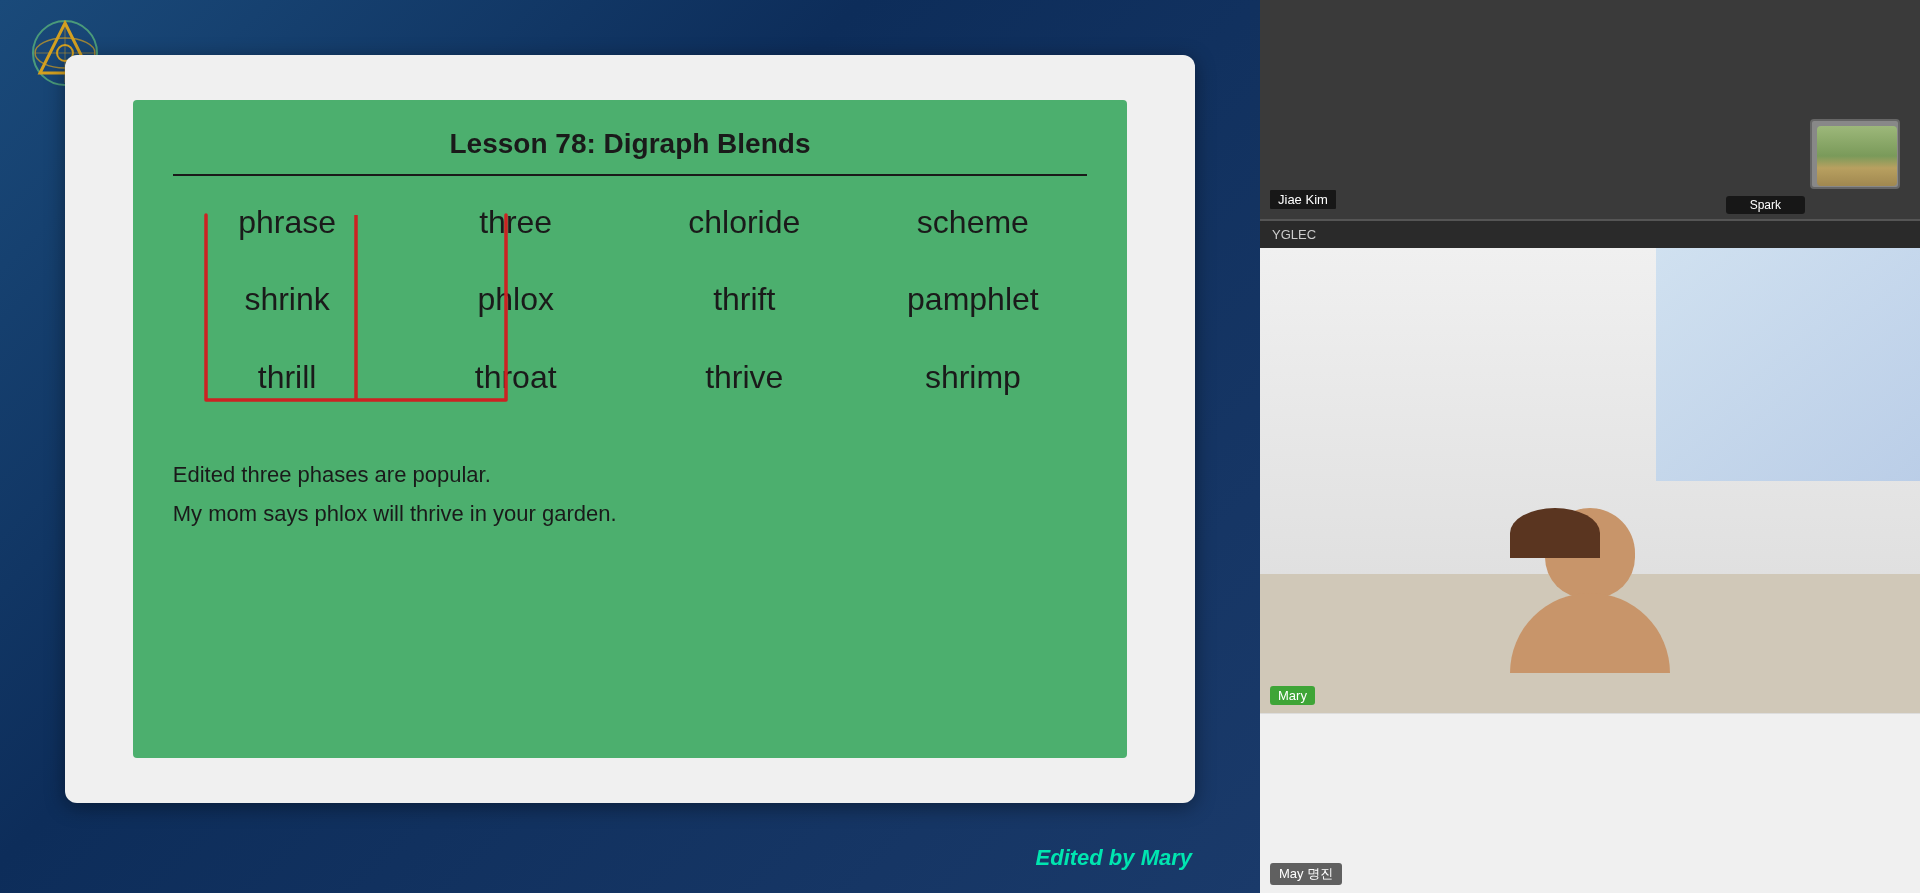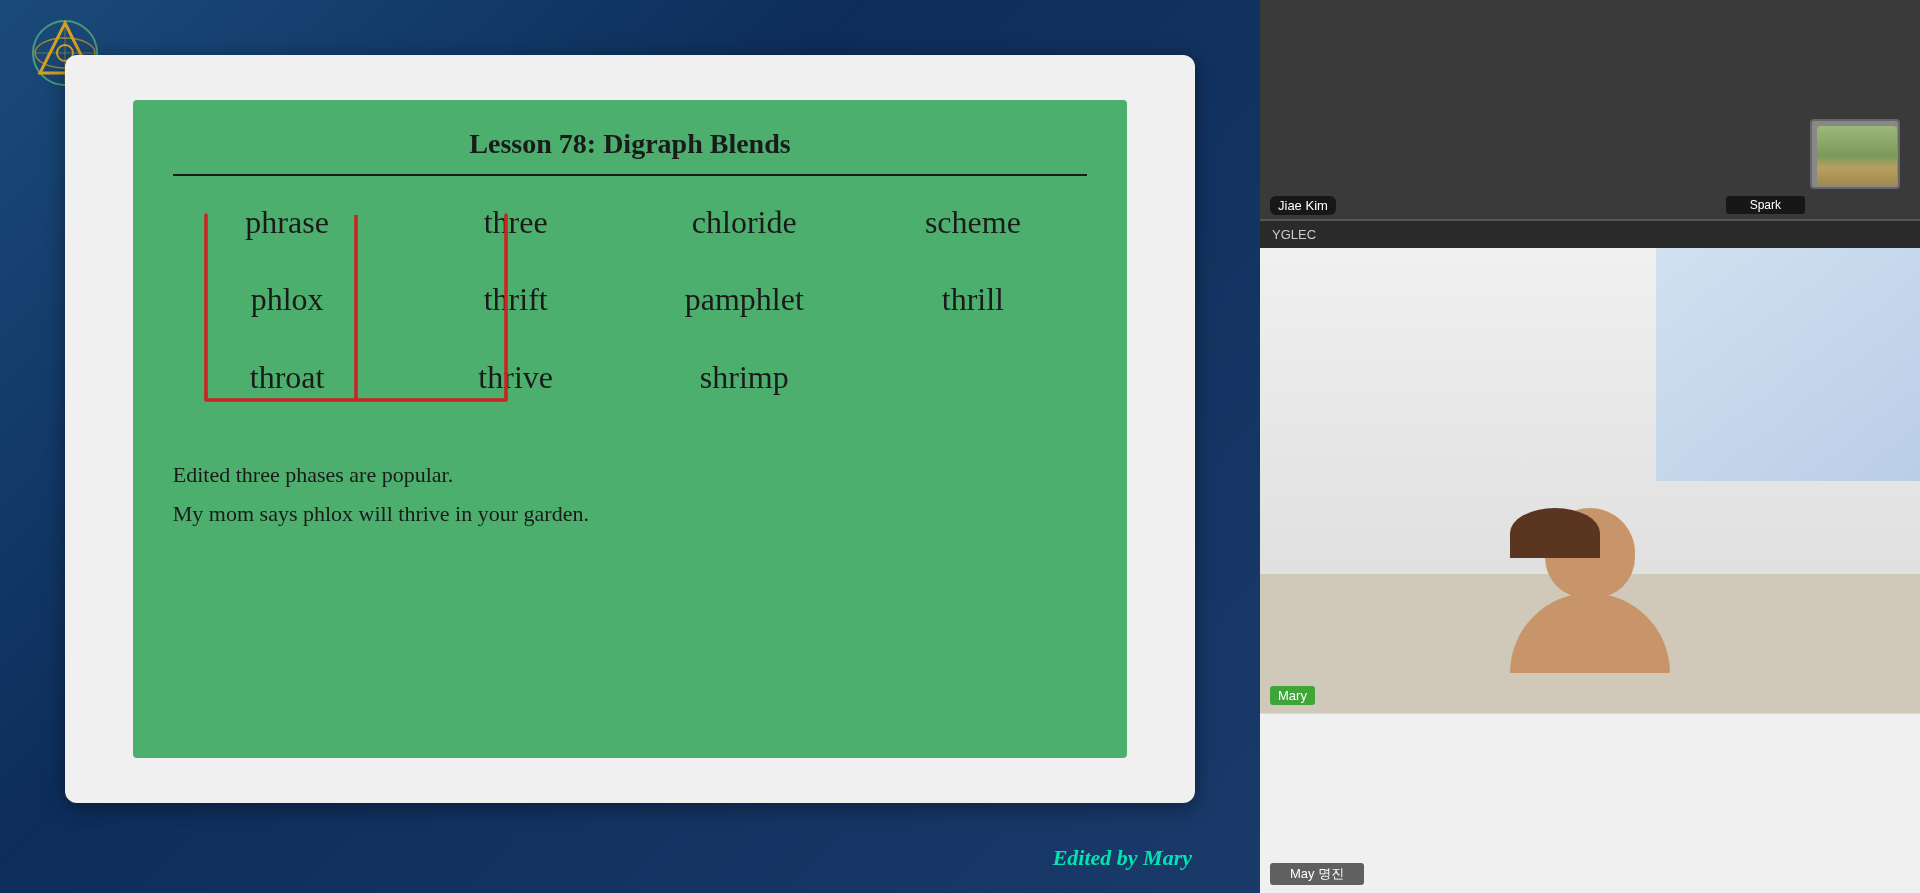--- a/index.html
+++ b/index.html
@@ -12,21 +12,20 @@
       display: flex;
     }
 
     
     .main-area {
       width: 1260px;
       height: 893px;
       background: linear-gradient(135deg, #1a4a7a 0%, #0d2d5a 40%, #1a3a6a 100%);
       position: relative;
       flex-shrink: 0;
-      font-family: Liberation Serif, serif;
     }
 
     
     .logo {
       position: absolute;
       top: 18px;
       left: 30px;
       width: 70px;
       height: 70px;
     }
@@ -127,27 +126,27 @@
     
     .participant-top {
       height: 220px;
       background: #3a3a3a;
       position: relative;
       border-bottom: 1px solid #555;
     }
 
     .participant-label {
       position: absolute;
-      bottom: 4px;
+      bottom: 10px;
       left: 10px;
       background: rgba(0,0,0,0.6);
       color: #fff;
       font-size: 13px;
       padding: 2px 8px;
-      border-radius: 6px;
+      border-radius: 1px;
     }
 
     
     .thumbnail-container {
       position: absolute;
       bottom: 30px;
       right: 20px;
       width: 90px;
       height: 70px;
       background: #888;
@@ -203,21 +202,21 @@
       border-top: 1px solid #ddd;
     }
 
     .participant-bottom-label {
       position: absolute;
       bottom: 8px;
       left: 10px;
       background: rgba(0,0,0,0.6);
       color: #fff;
       font-size: 13px;
-      padding: 2px 20px;
+      padding: 2px 9px;
       border-radius: 3px;
     }
 
     
     .thumbnail-plant {
       width: 80px;
       height: 60px;
       background: linear-gradient(to bottom, #9db87a 0%, #7a9a5a 50%, #b8a060 70%, #a08850 100%);
       border-radius: 4px;
       margin: 5px;
@@ -244,20 +243,21 @@
 
       <div class="slide-title">Lesson 78: Digraph Blends</div>
 
       <div class="words-grid">
 
         <div class="word">phrase</div>
         <div class="word">three</div>
         <div class="word">chloride</div>
         <div class="word">scheme</div>
 
+        <div class="word">shrink</div>
         <div class="word">phlox</div>
         <div class="word">thrift</div>
         <div class="word">pamphlet</div>
 
         <div class="word">thrill</div>
         <div class="word">throat</div>
         <div class="word">thrive</div>
         <div class="word">shrimp</div>
       </div>
 

